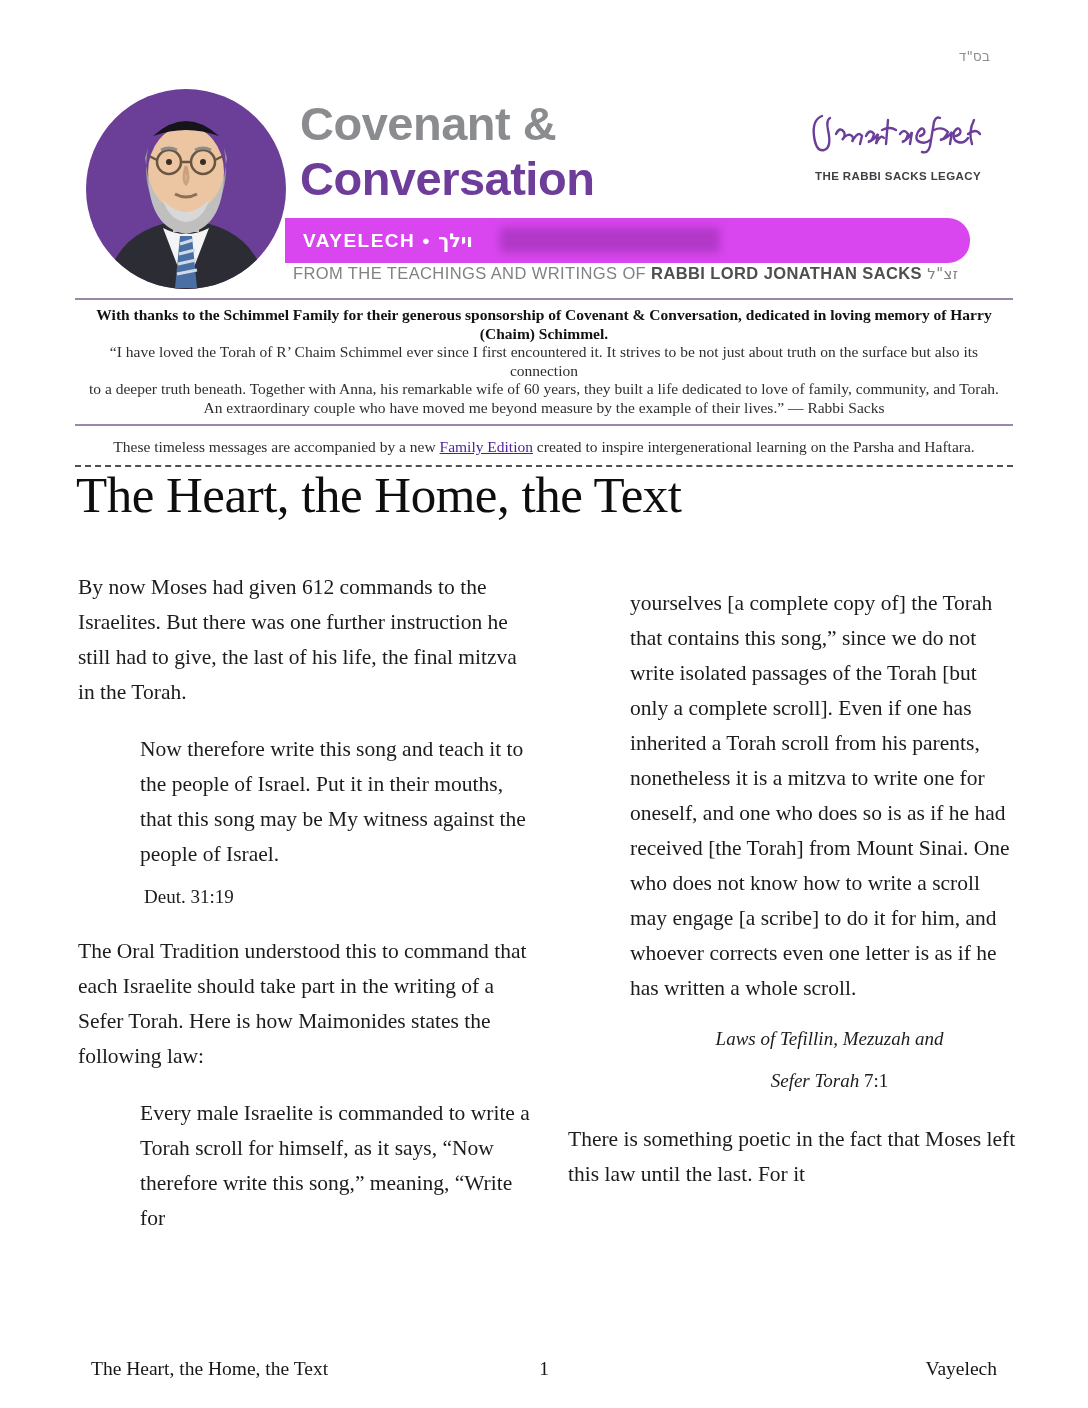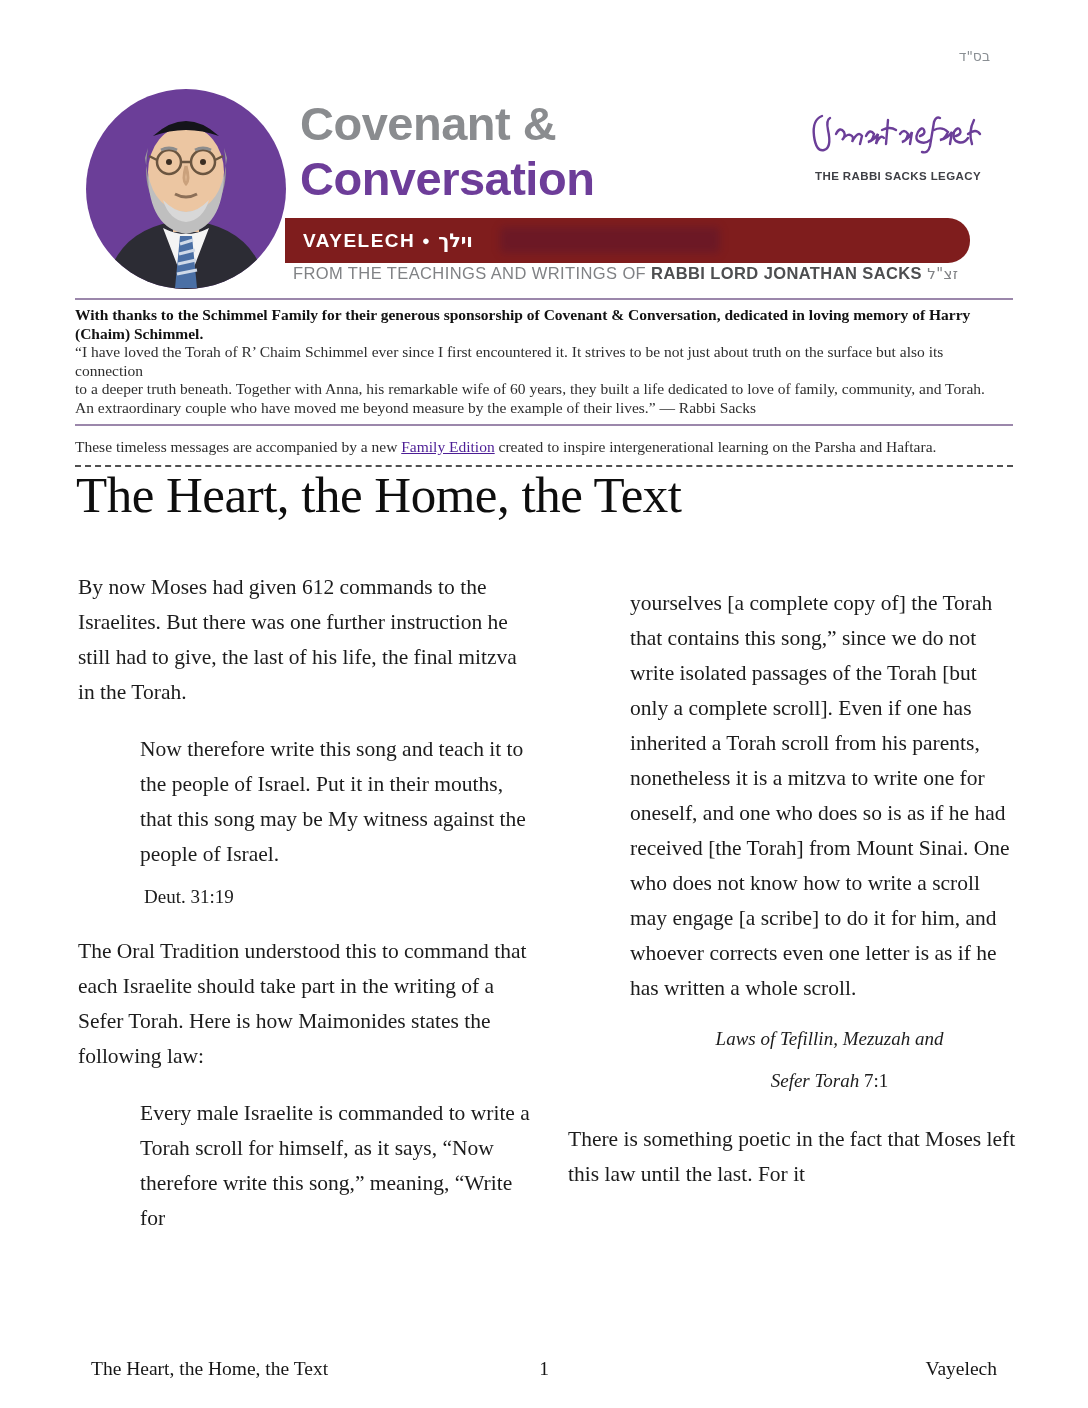--- a/index.html
+++ b/index.html
@@ -12,36 +12,36 @@
   .bsd{position:absolute;top:48px;right:98px;font-family:"DejaVu Sans",sans-serif;
        font-size:14px;color:#8a8f94;}
   
   .portrait-wrap{position:absolute;left:85px;top:88px;width:202px;height:202px;}
   .brand-title{position:absolute;left:300px;top:96px;
        font-family:"Liberation Sans","DejaVu Sans",sans-serif;font-weight:bold;
        font-size:47px;line-height:55px;letter-spacing:-0.5px;}
   .brand-title .l1{color:#8a8c8f;}
   .brand-title .l2{color:#6d3d99;}
   .banner{position:absolute;left:285px;top:218px;width:685px;height:45px;
-       background:#7f1d1d;border-radius:0 22px 22px 0;display:flex;align-items:center;}
+       background:#d946ef;border-radius:0 22px 22px 0;display:flex;align-items:center;}
   .banner-text{color:#ffffff;font-family:"Liberation Sans","DejaVu Sans",sans-serif;
        font-weight:bold;font-size:19px;letter-spacing:1.5px;padding-left:18px;white-space:nowrap;}
   .banner-text .heb{font-family:"DejaVu Sans",sans-serif;font-weight:bold;letter-spacing:0;}
   .banner-watermark{position:absolute;left:215px;top:9px;width:220px;height:26px;
        background:rgba(40,10,70,0.22);filter:blur(4px);border-radius:4px;}
   .from-line{position:absolute;left:293px;top:264px;width:700px;
        font-family:"Liberation Sans","DejaVu Sans",sans-serif;font-size:16.5px;
        letter-spacing:0.4px;color:#808285;white-space:nowrap;}
   .from-line .name{font-weight:bold;color:#4d4e50;}
   .from-line .heb{font-family:"DejaVu Sans",sans-serif;font-size:15px;}
   .legacy{position:absolute;left:803px;top:106px;width:190px;text-align:center;}
   .legacy-caption{font-family:"Liberation Sans","DejaVu Sans",sans-serif;
        font-size:11.5px;font-weight:bold;letter-spacing:0.4px;color:#3e3f45;margin-top:2px;}
   
-  .notices{position:absolute;left:75px;top:298px;width:938px;}
+  .notices{position:absolute;left:75px;top:298px;width:938px;text-align:center;}
   .rule-solid{border-top:2px solid #9b87ab;height:0;}
   .rule-dashed{border-top:2px dashed #4f4f4f;height:0;}
   .sponsor{padding:5px 0 7px 0;}
   .sponsor .bold-line{font-size:15.5px;font-weight:bold;color:#121212;line-height:19px;}
   .sponsor .q{font-size:15.5px;color:#2e2e2e;line-height:18.5px;}
   .series{padding:11px 0 9px 0;}
   .series div{font-size:15.5px;color:#2e2e2e;line-height:19px;}
   .series a{color:#4c1d95;text-decoration:underline;}
   
   .article-title{position:absolute;left:76px;top:466px;

